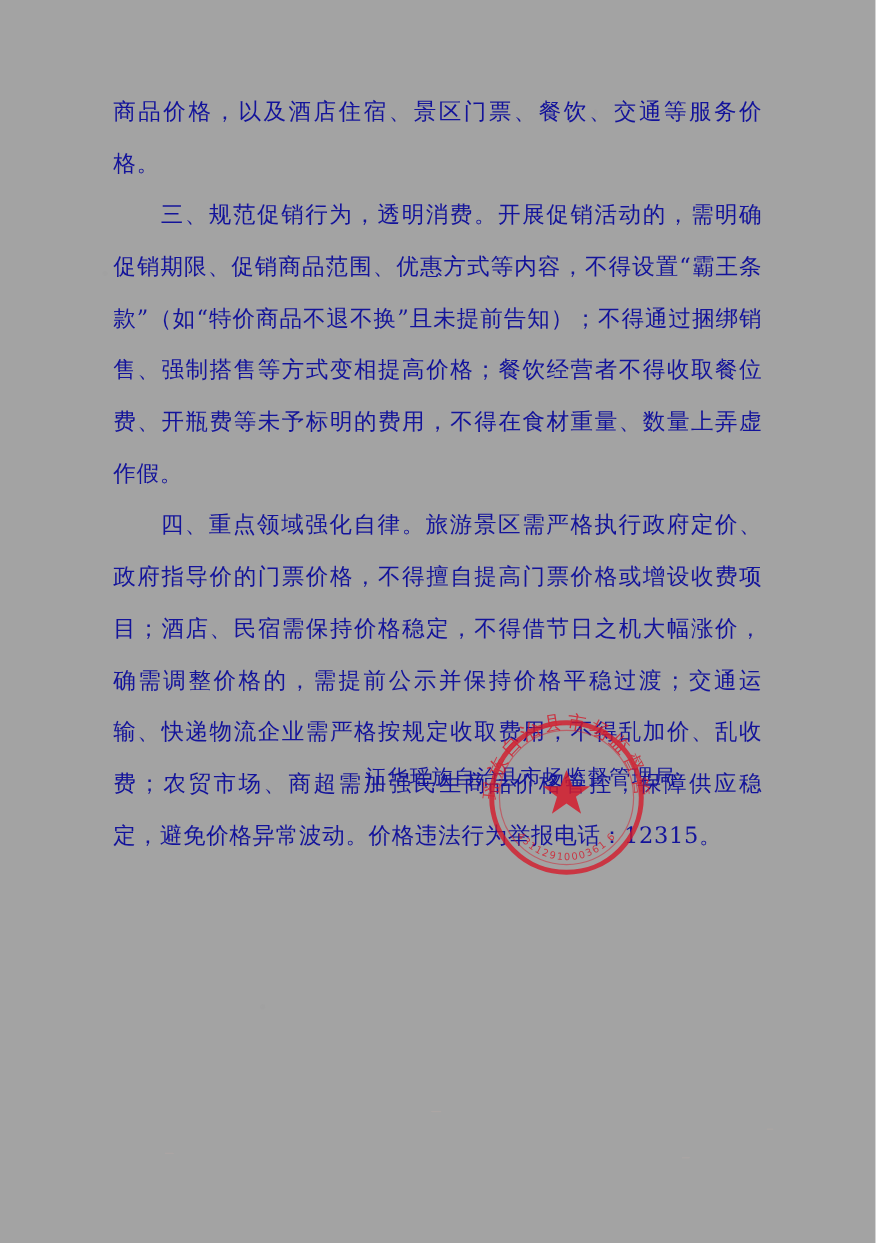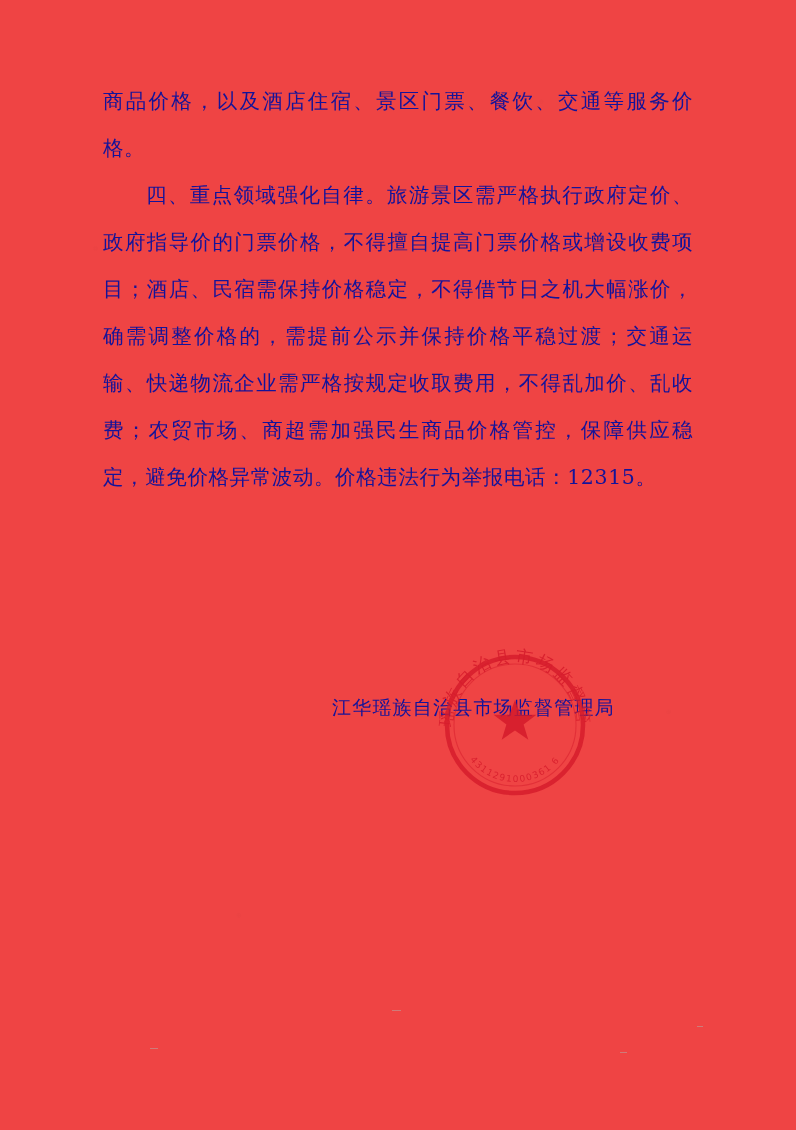--- a/index.html
+++ b/index.html
@@ -5,21 +5,21 @@
 <style>
   html, body {
     margin: 0;
     padding: 0;
     background: #ffffff;
   }
   .page {
     position: relative;
     width: 796px;
     height: 1130px;
-    background: #ef4444;
+    background: #a3a3a3;
     overflow: hidden;
     font-family: "DejaVu Serif", "Liberation Serif", serif;
   }
   
   .scan-noise {
     position: absolute;
     inset: 0;
     background:
       radial-gradient(circle at 12% 22%, rgba(0,0,0,0.012) 0 2px, transparent 3px),
       radial-gradient(circle at 68% 9%, rgba(0,0,0,0.010) 0 2px, transparent 3px),
@@ -78,20 +78,21 @@
   .m4 { left: 697px; top: 1026px; width: 6px; }
 </style>
 </head>
 <body>
 
 <div class="page">
   <div class="scan-noise"></div>
 
   <div class="doc-body">
     <p class="para">商品价格，以及酒店住宿、景区门票、餐饮、交通等服务价格。</p>
+    <p class="para indent">三、规范促销行为，透明消费。开展促销活动的，需明确促销期限、促销商品范围、优惠方式等内容，不得设置“霸王条款”（如“特价商品不退不换”且未提前告知）；不得通过捆绑销售、强制搭售等方式变相提高价格；餐饮经营者不得收取餐位费、开瓶费等未予标明的费用，不得在食材重量、数量上弄虚作假。</p>
     <p class="para indent">四、重点领域强化自律。旅游景区需严格执行政府定价、政府指导价的门票价格，不得擅自提高门票价格或增设收费项目；酒店、民宿需保持价格稳定，不得借节日之机大幅涨价，确需调整价格的，需提前公示并保持价格平稳过渡；交通运输、快递物流企业需严格按规定收取费用，不得乱加价、乱收费；农贸市场、商超需加强民生商品价格管控，保障供应稳定，避免价格异常波动。价格违法行为举报电话：12315。</p>
   </div>
 
   <div class="sign-block">
     <div>江华瑶族自治县市场监督管理局</div>
   </div>
 
   <div class="seal-wrap">
     <svg width="170" height="170" viewBox="0 0 170 170" xmlns="http://www.w3.org/2000/svg">
       <defs>

